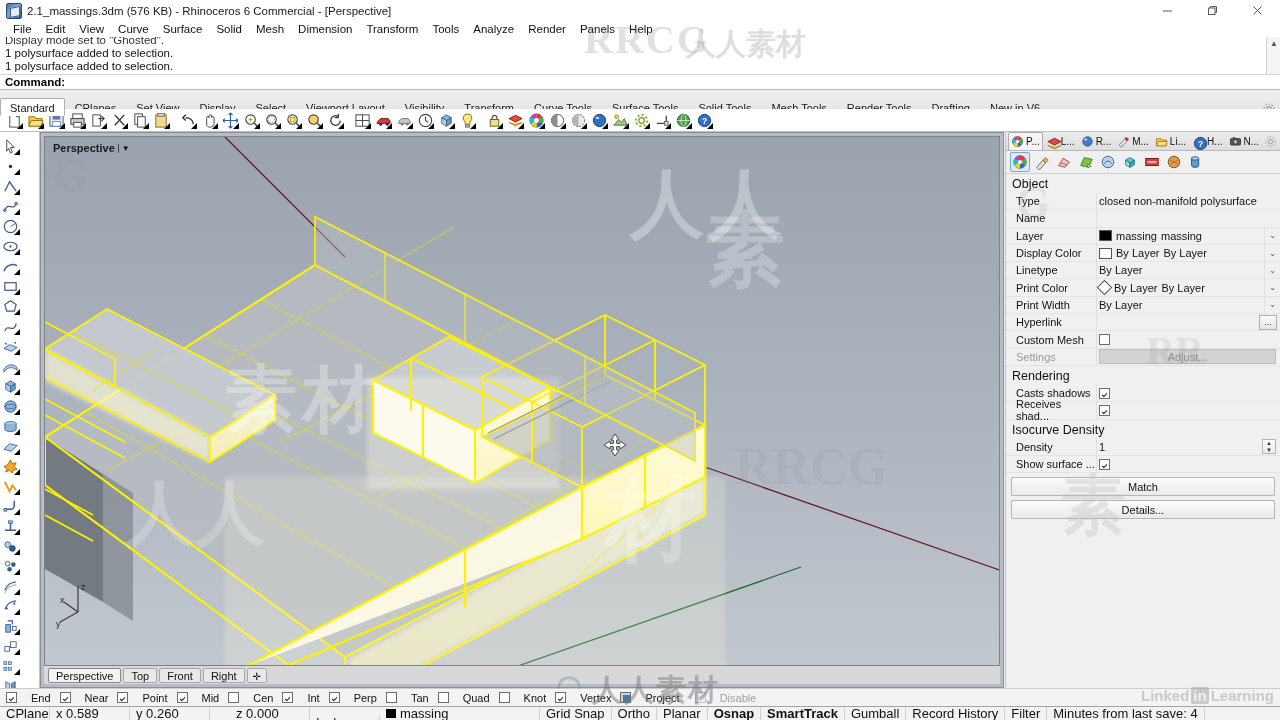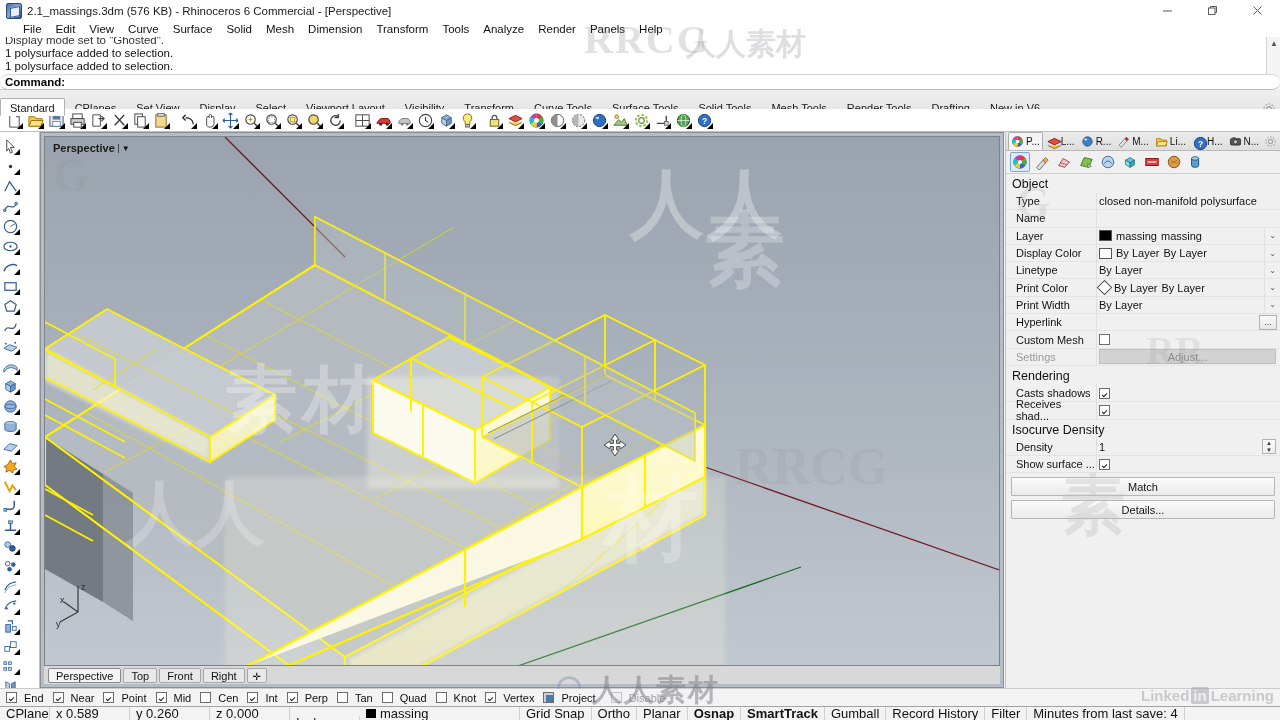--- a/index.html
+++ b/index.html
@@ -30,36 +30,36 @@
   }
   .titlebar .ttext { color:#1a1a1a; font-size:11.5px; white-space:nowrap; }
   .wincontrols { position:absolute; right:0; top:0; height:21px; display:flex; }
   .wc { width:45px; height:21px; display:flex; align-items:center; justify-content:center;
         color:#5a5a5a; font-size:12px; }
   .wc svg { display:block; }
 
   
   .menubar {
     position:absolute; left:0; top:21px; width:1280px; height:16px;
-    background:#ffffff; display:flex; align-items:center; padding-left:16px;
+    background:#ffffff; display:flex; align-items:center; padding-left:6px;
   }
   .menubar .mi { padding:0 7px; font-size:11.5px; color:#111; line-height:16px; white-space:nowrap; }
 
   
   .cmdhist {
     position:absolute; left:0; top:37px; width:1280px; height:53px;
     background:#ffffff; border-bottom:1px solid #c8c8c8;
     font-size:11.5px; color:#111; overflow:hidden;
   }
   .cmdhist .line { height:13px; line-height:13px; padding-left:5px; white-space:nowrap; }
   .cmdhist .line.first { color:#333; }
   .cmdline {
     position:absolute; left:0; top:74px; width:1280px; height:16px;
     background:#ffffff; border-top:1px solid #d6d6d6; border-bottom:1px solid #b9b9b9;
-    display:flex; align-items:center;border-radius:8px;
+    display:flex; align-items:center;
   }
   .cmdline .lbl { font-weight:bold; font-size:11.5px; color:#000; padding-left:5px; }
   .cmdline .caretfield { flex:1; height:14px; }
   .histscroll { position:absolute; right:0; top:37px; width:14px; height:53px;
     background:#f4f4f4; border-left:1px solid #d0d0d0; }
   .histscroll .ar { width:14px; height:13px; display:flex; align-items:center; justify-content:center;
      color:#555; font-size:8px; }
 
   
   .tabstrip {
@@ -180,21 +180,21 @@
   .bigbtn { margin:4px 5px 0 5px; height:19px; background:linear-gradient(#fbfbfb,#eaeaea);
             border:1px solid #b5b5b5; font-size:11px; color:#111;
             display:flex; align-items:center; justify-content:center; border-radius:1px; }
 
   
   .osnapbar {
     position:absolute; left:0; top:688px; width:1280px; height:18px;
     background:#f3f3f3; border-top:1px solid #cccccc;
     display:flex; align-items:center; padding-left:6px; gap:0;
   }
-  .osnap { display:flex; align-items:center; gap:7px; margin-right:9px; font-size:11px; color:#111; }
+  .osnap { display:flex; align-items:center; gap:14px; margin-right:9px; font-size:11px; color:#111; }
   .osnap .cbox { width:11px; height:11px; }
   .osnap.dim { color:#a0a0a0; }
   .osnap .cbox.proj { background:#cfcfcf; }
   .osnap .cbox.proj:after{ content:""; position:absolute; left:2px; top:2px; width:7px; height:7px;
      background:#4a7ba8; border:none; transform:none; border-left:none; border-bottom:none; }
   .osnap .cbox.dis { background:#efefef; border-color:#c4c4c4; }
 
   
   .statusbar {
     position:absolute; left:0; top:706px; width:1280px; height:14px;
@@ -1175,21 +1175,21 @@
       <div class="osnap dim" style="margin-left: 6px;">
         <span class="cbox dis"></span>
         <span>Disable</span>
       </div>
     </div>
 
   <div class="statusbar" id="statusbar">
       <div class="sb" style="width: 50px;">CPlane</div>
       <div class="sb" style="width: 80px;">x 0.589</div>
       <div class="sb" style="width: 80px;">y 0.260</div>
-      <div class="sb" style="width: 80px;">z 0.000</div>
+      <div class="sb" style="width: 80px; margin-left: 20px;">z 0.000</div>
       <div class="sb" style="width: 70px; margin-top: 18px;">Inches</div>
       <div class="sb layer" style="width: 160px;">
         <span class="sw"></span>
         <span>massing</span>
       </div>
       <div class="sb">Grid Snap</div>
       <div class="sb">Ortho</div>
       <div class="sb">Planar</div>
       <div class="sb b">Osnap</div>
       <div class="sb b">SmartTrack</div>

